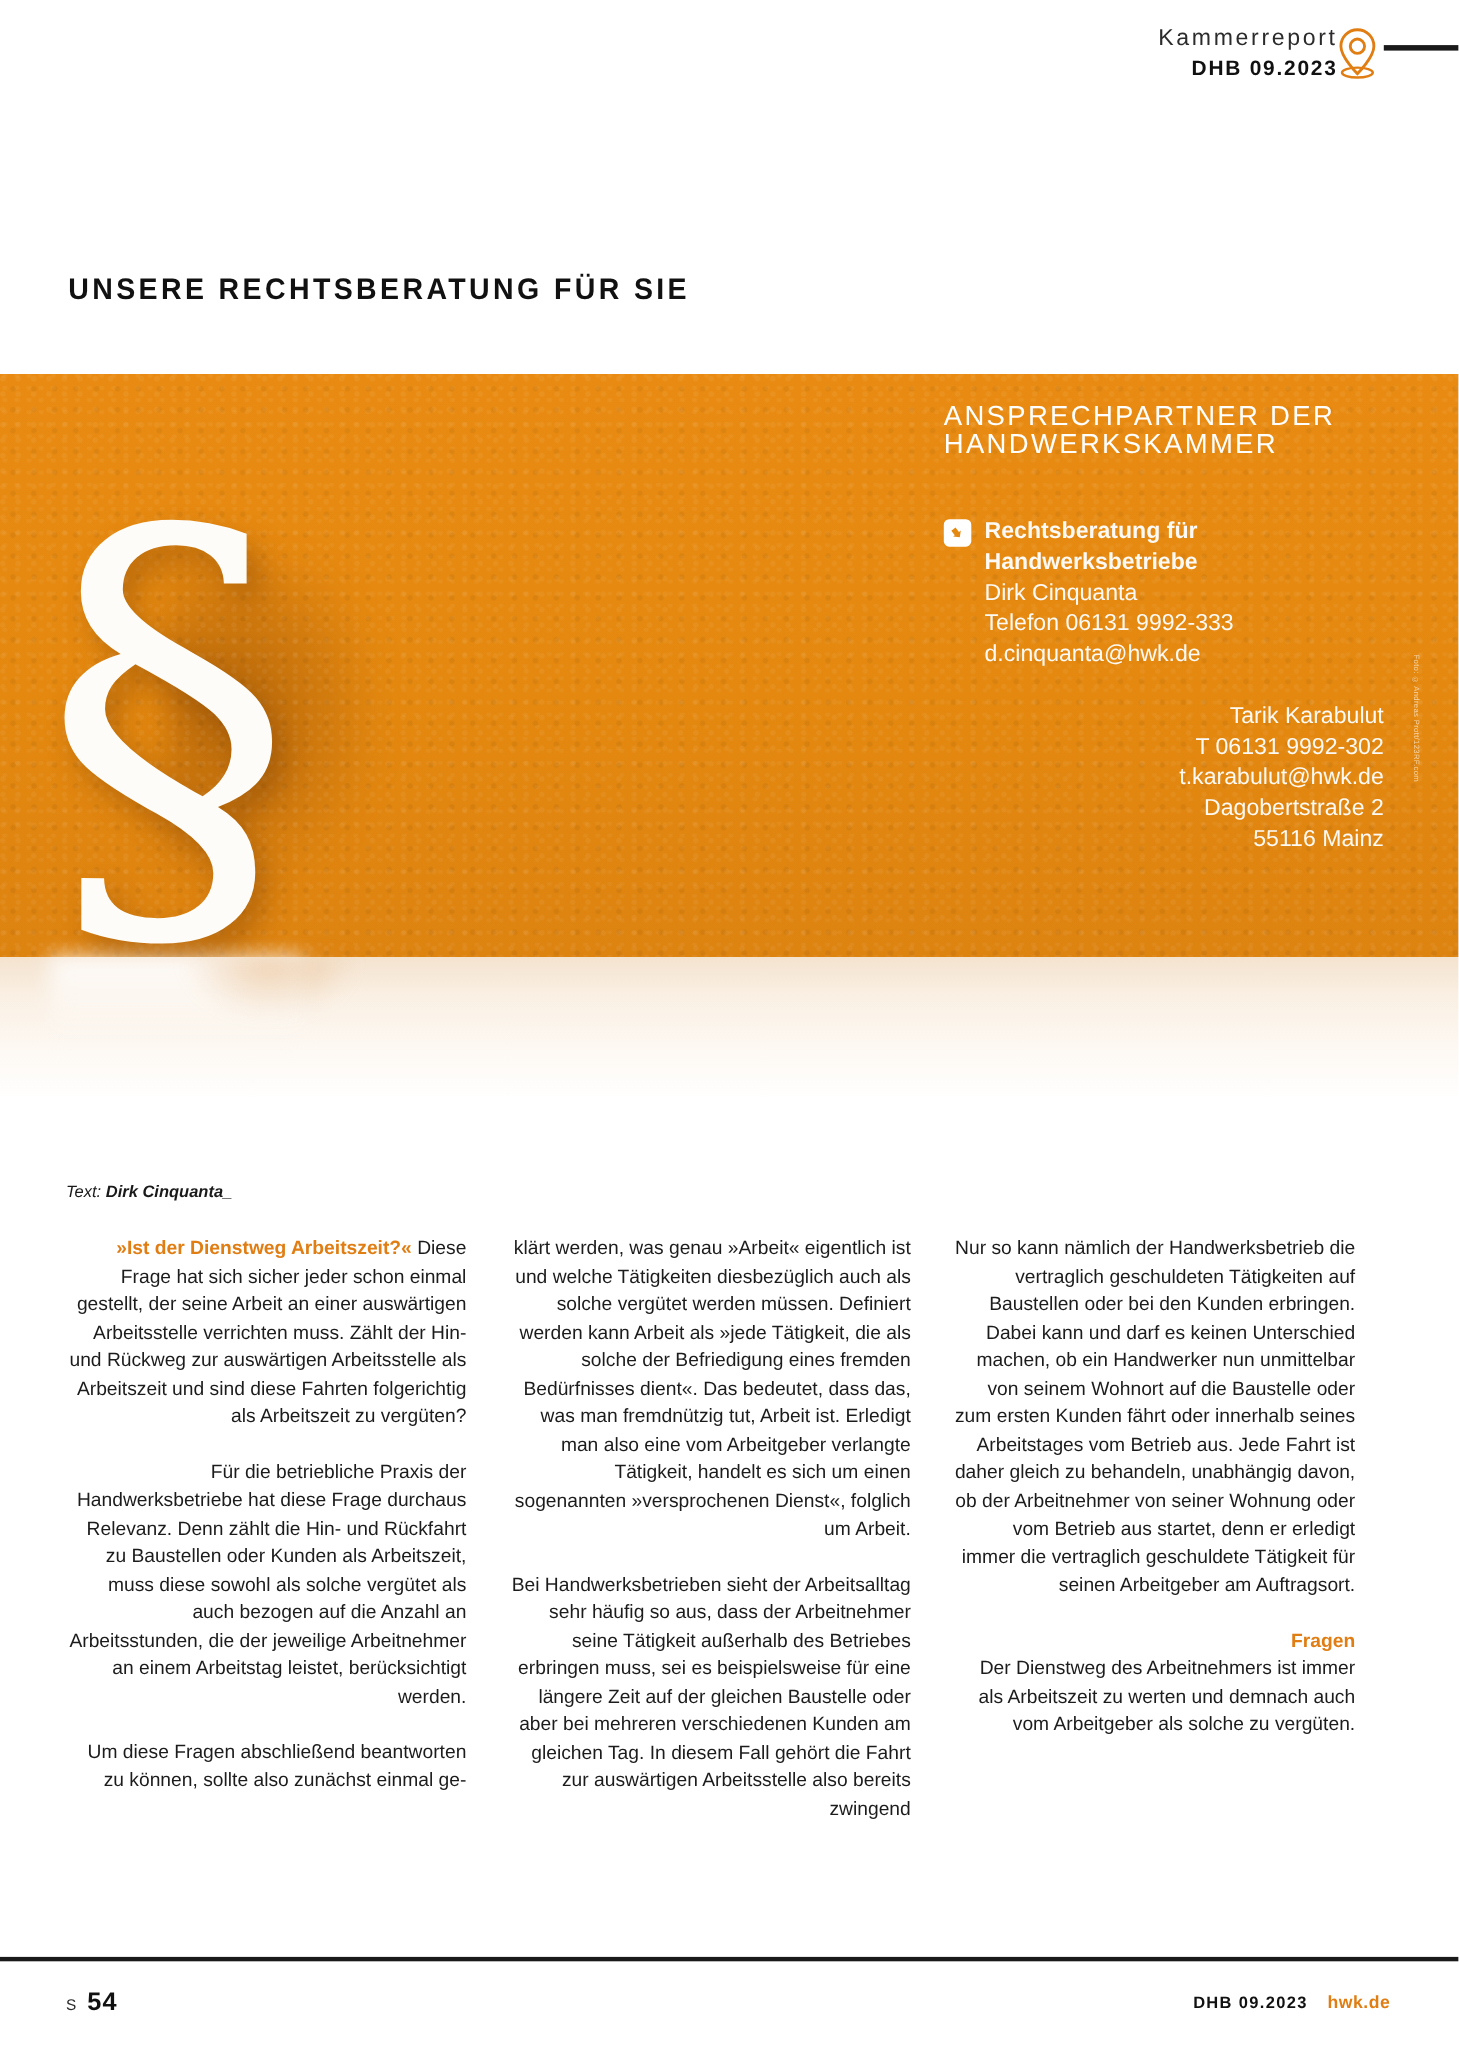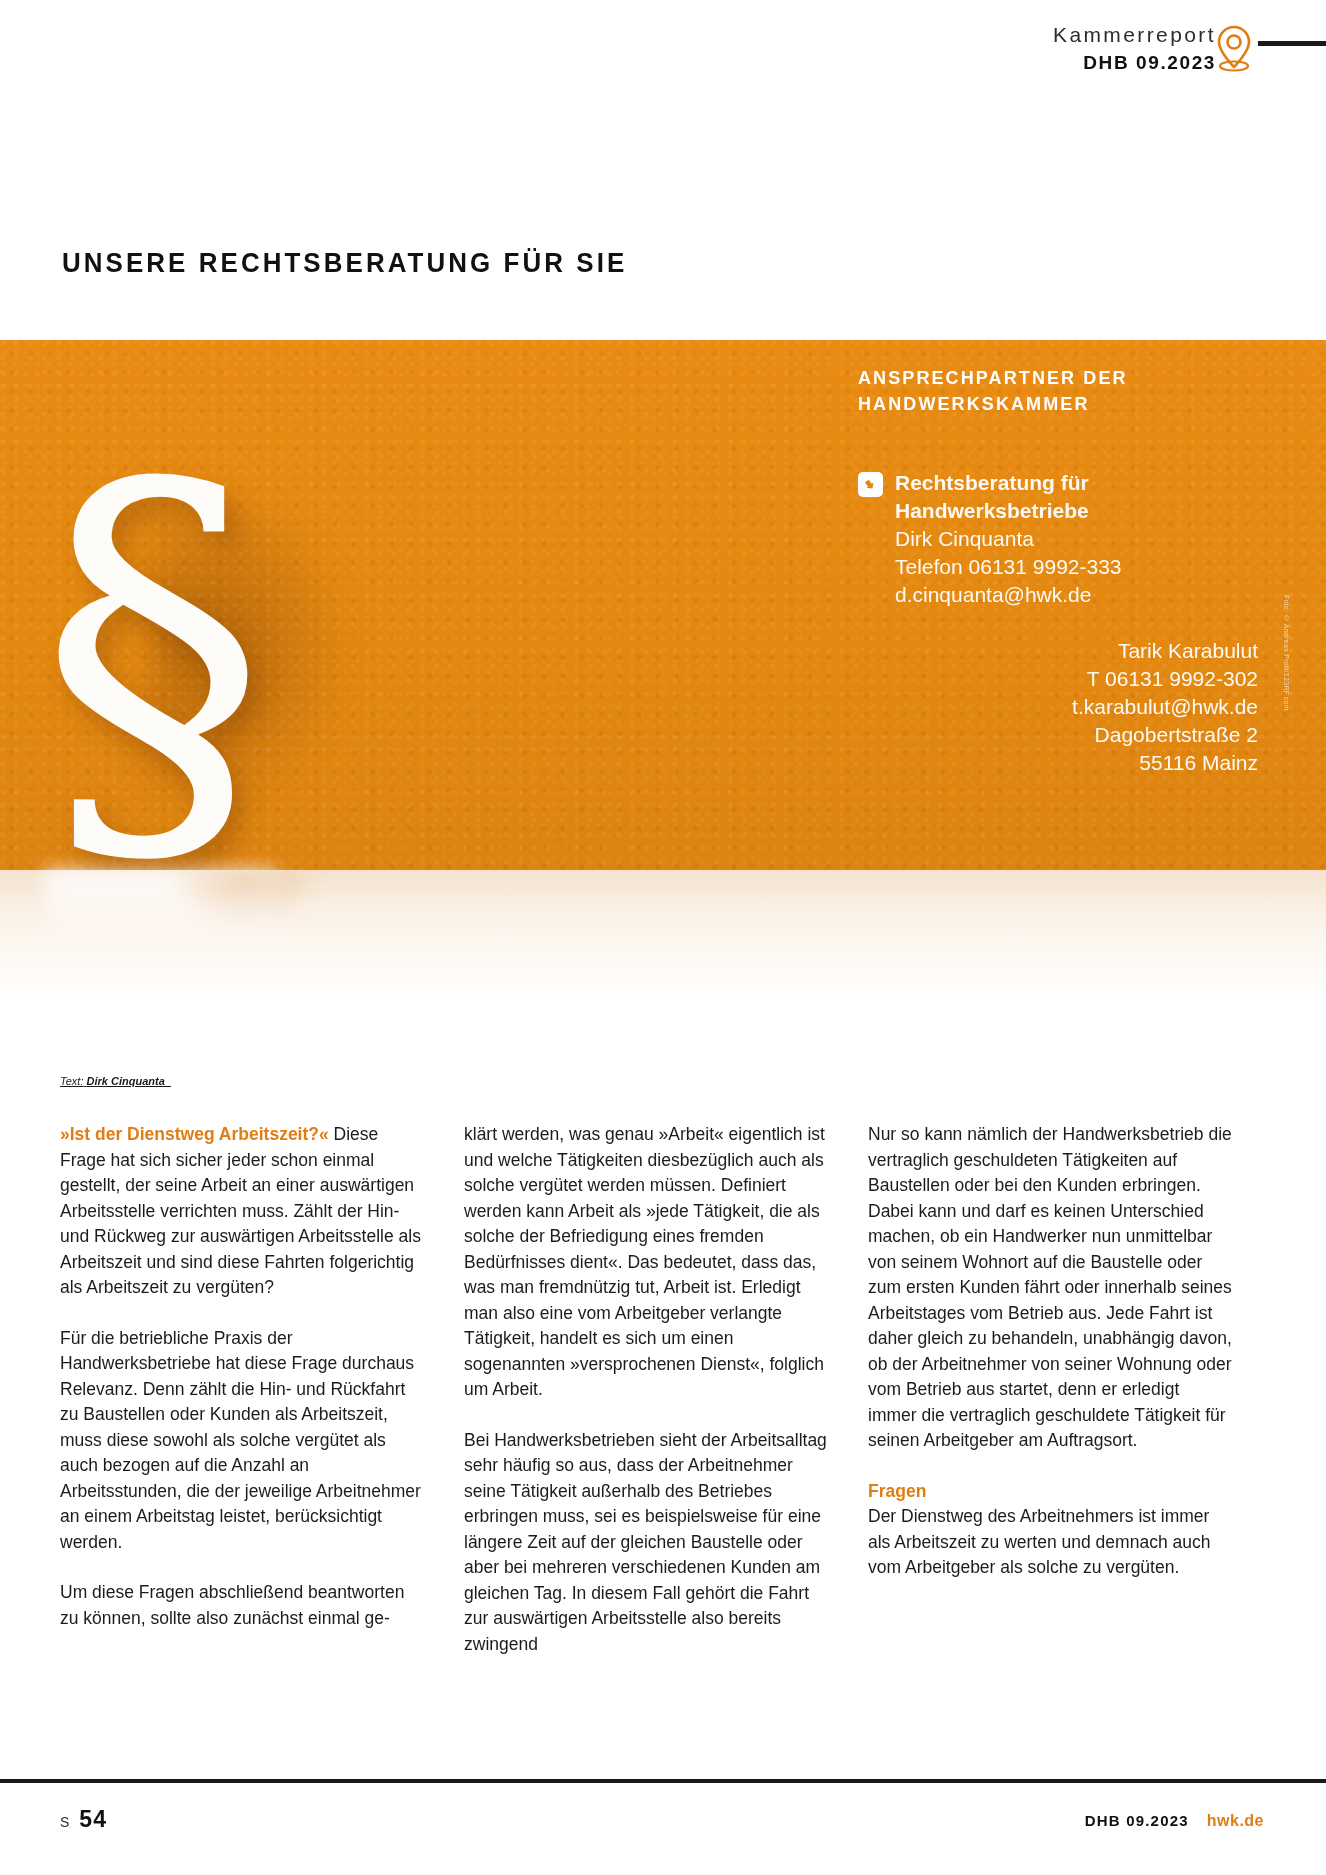--- a/index.html
+++ b/index.html
@@ -148,22 +148,22 @@
   
   .contact-panel {
     position: absolute;
     top: 25px;
     left: 858px;
     width: 400px;
     color: #ffffff;
     z-index: 3;
   }
   .contact-heading {
-    font-size: 18px;
-    font-weight: 700;
+    font-size: 25px;
+    font-weight: 400;
     letter-spacing: 2.1px;
     line-height: 26px;
     color: #ffffff;
   }
   .contact-entry {
     display: flex;
     margin-top: 52px;
   }
   .arrow-badge {
     flex: 0 0 auto;
@@ -206,43 +206,42 @@
     writing-mode: vertical-rl;
     white-space: nowrap;
     z-index: 4;
   }
 
   
   .byline {
     position: absolute;
     top: 1075px;
     left: 60px;
-    font-size: 11px;
+    font-size: 15px;
     font-style: italic;
     color: #1a1a1a;
-    text-decoration: underline;
   }
   .byline .author { font-weight: 700; }
 
   
   .columns {
     position: absolute;
     top: 1122px;
     left: 60px;
     width: 1172px;
     display: flex;
     gap: 40px;
   }
   .col {
     width: 364px;
     font-size: 17.5px;
     line-height: 25.5px;
     color: #1c1c1c;
     font-weight: 300;
-    text-align: left;
+    text-align: right;
   }
   .col p { margin-bottom: 25px; }
   .col p:last-child { margin-bottom: 0; }
   .lead-in {
     color: #e07d13;
     font-weight: 700;
   }
   .subhead {
     color: #e07d13;
     font-weight: 700;

